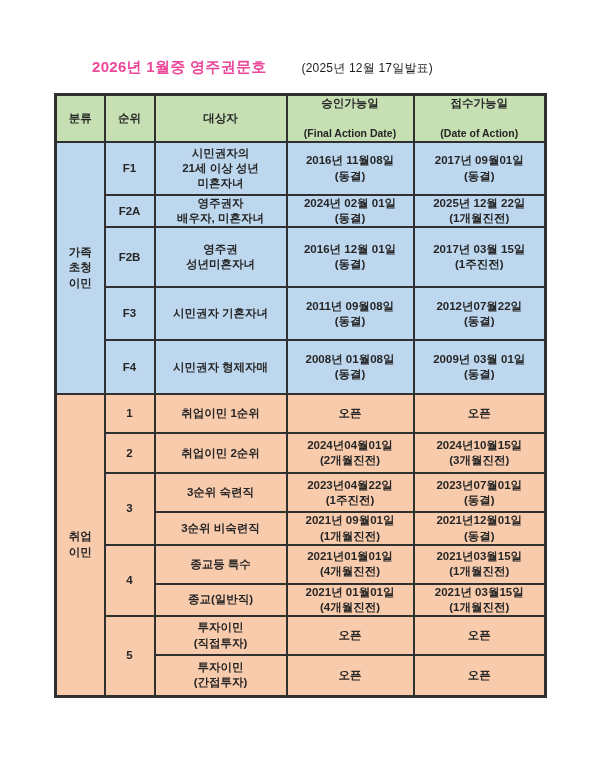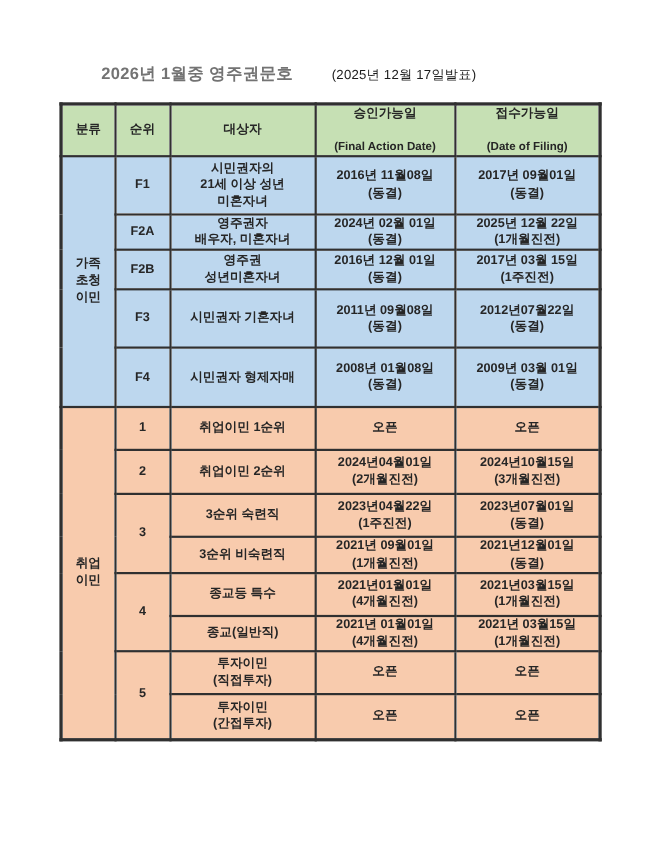--- a/index.html
+++ b/index.html
@@ -22,21 +22,21 @@
     position: absolute;
     left: 92px;
     top: 58px;
     display: flex;
     align-items: baseline;
     white-space: nowrap;
   }
   .title {
     font-size: 15px;
     font-weight: 700;
-    color: #737373;
+    color: #ec4899;
     letter-spacing: 0.3px;
   }
   .subtitle {
     font-size: 12px;
     font-weight: 400;
     color: #1c1c1c;
     margin-left: 35px;
     letter-spacing: 0.2px;
     text-align: center;
   }
@@ -96,21 +96,21 @@
       <tr style="height:37px">
         <th>분류</th>
         <th>순위</th>
         <th>대상자</th>
         <th>
           <span>승인가능일</span>
           <span class="hdr-en">(Final Action Date)</span>
         </th>
         <th>
           <span>접수가능일</span>
-          <span class="hdr-en">(Date of Filing)</span>
+          <span class="hdr-en">(Date of Action)</span>
         </th>
       </tr>
     </thead>
     <tbody id="table-body">
         <tr class="family" style="height: 53px;">
           <td rowspan="5" class="section-label">
             <div>가족</div>
             <div>초청</div>
             <div>이민</div>
           </td>
@@ -137,21 +137,21 @@
           </td>
           <td>
             <div>2024년 02월 01일</div>
             <div>(동결)</div>
           </td>
           <td>
             <div>2025년 12월 22일</div>
             <div>(1개월진전)</div>
           </td>
         </tr>
-        <tr class="family" style="height: 36px;">
+        <tr class="family" style="height: 60px;">
           <td rowspan="1">F2B</td>
           <td>
             <div>영주권</div>
             <div>성년미혼자녀</div>
           </td>
           <td>
             <div>2016년 12월 01일</div>
             <div>(동결)</div>
           </td>
           <td>

